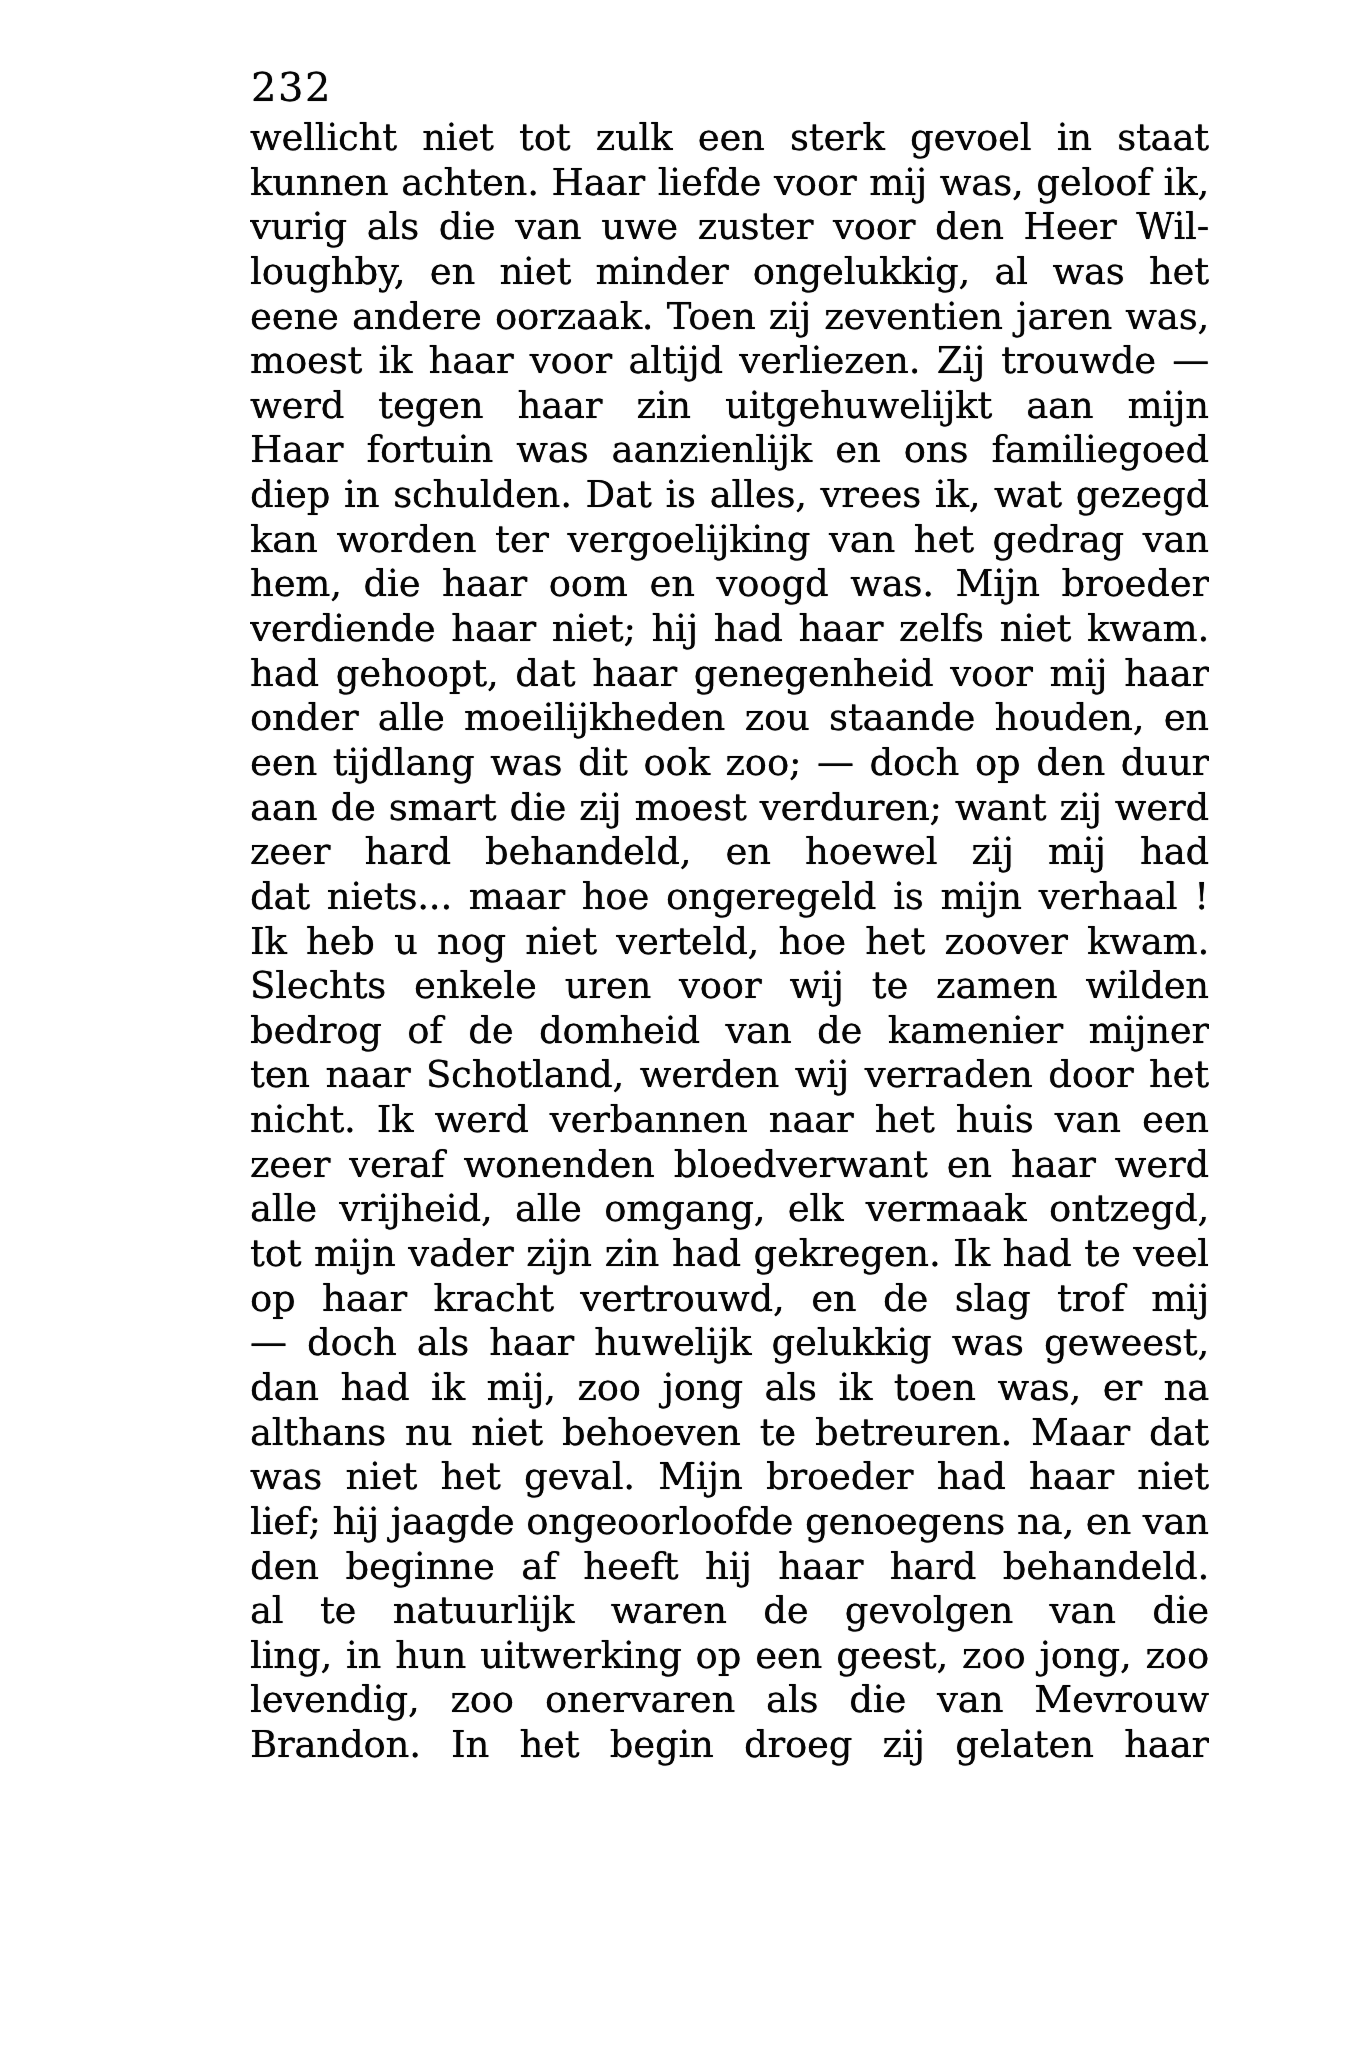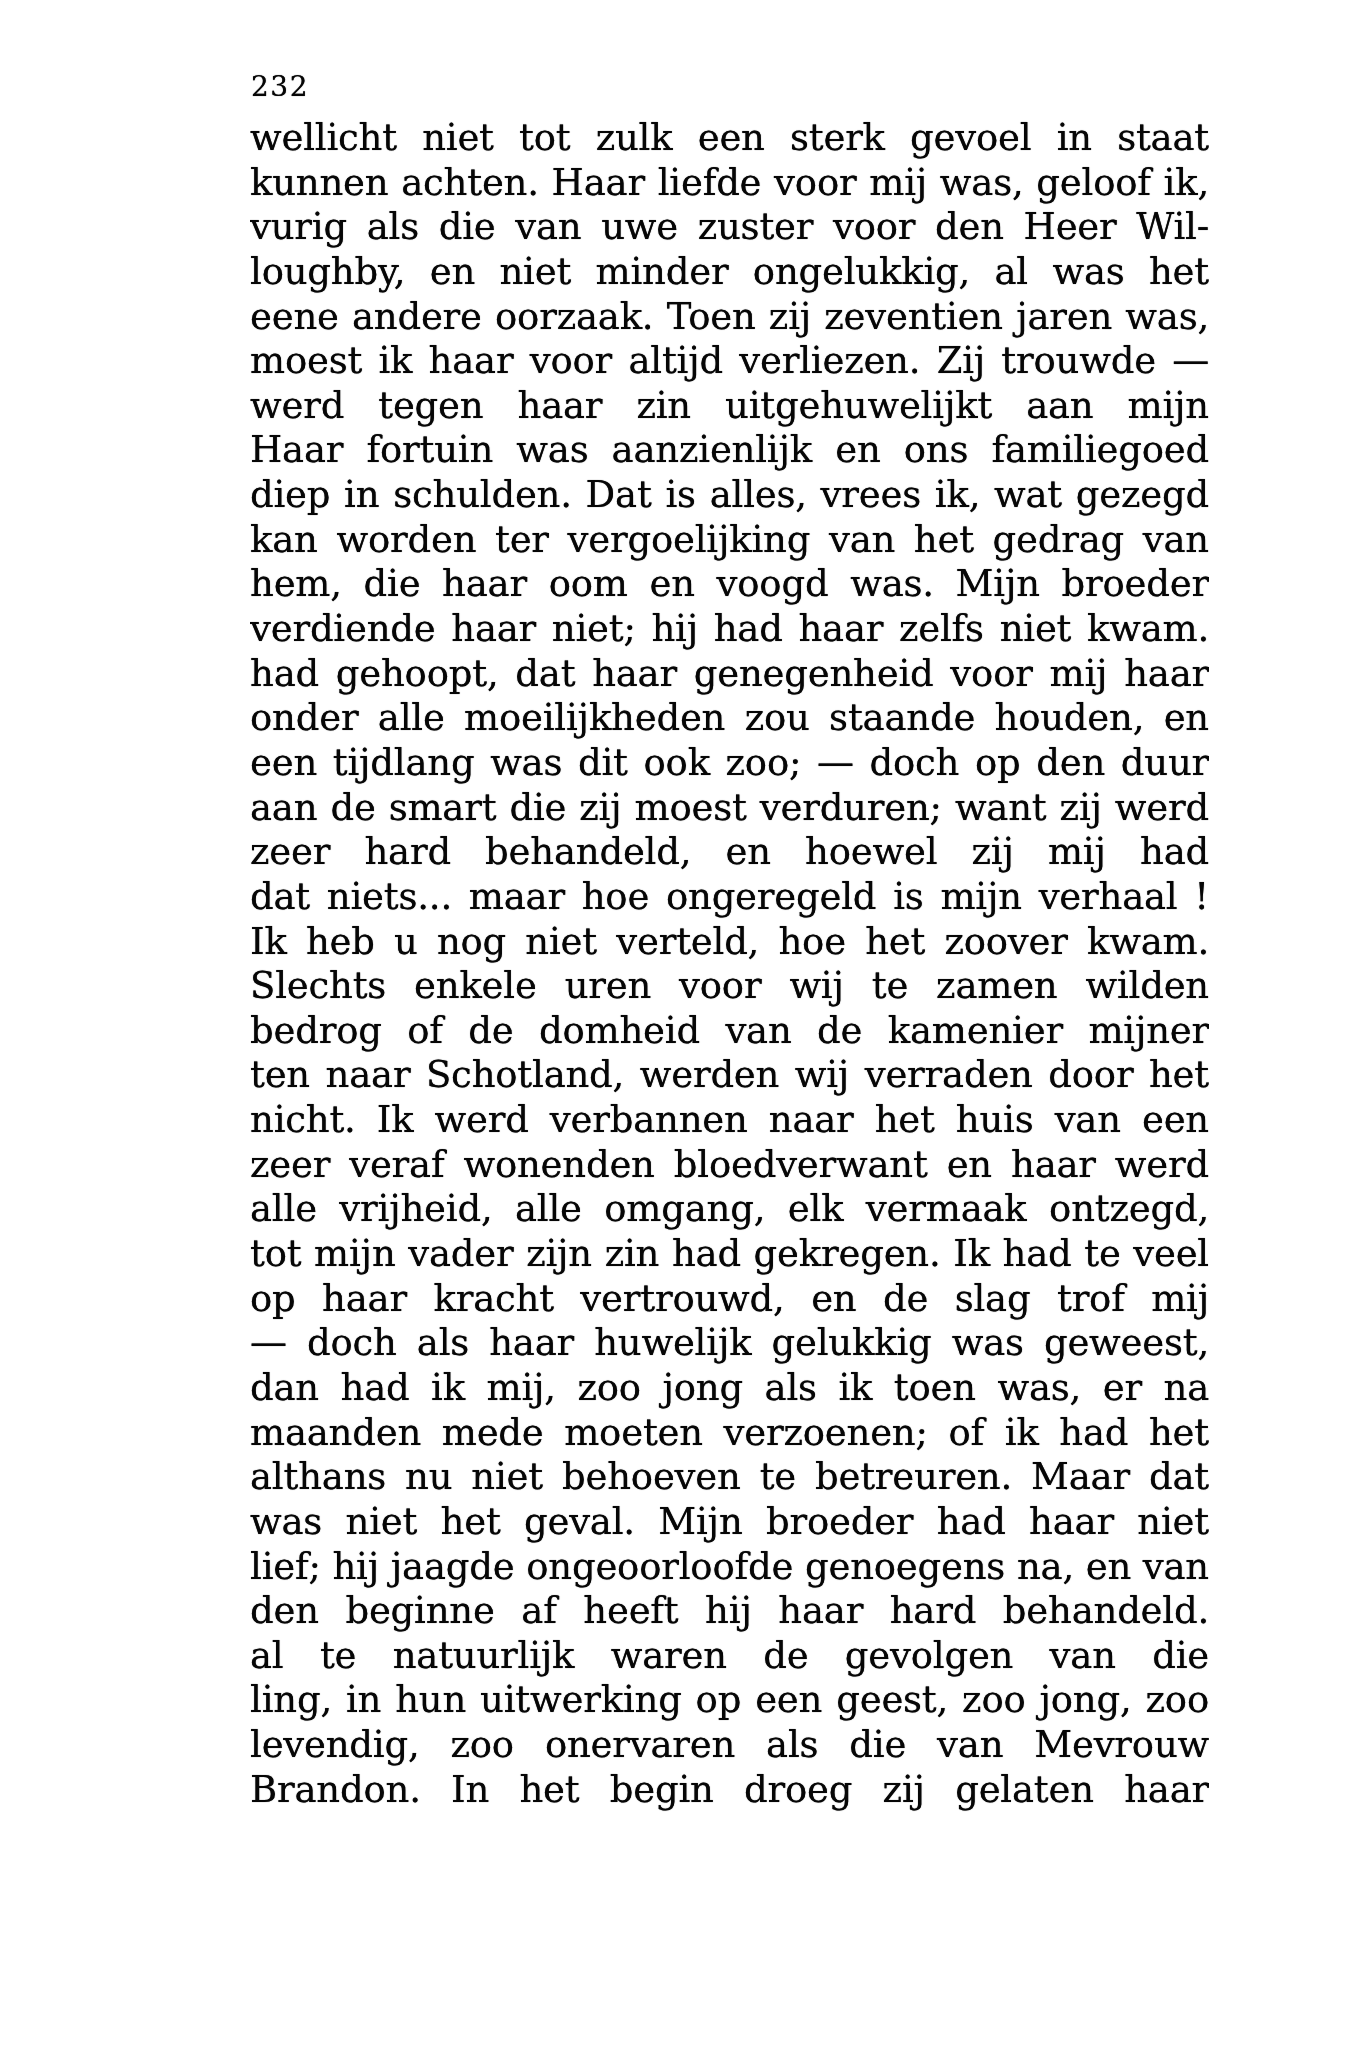--- a/index.html
+++ b/index.html
@@ -17,21 +17,21 @@
   }
   .scan-page {
     position: absolute;
     inset: 0;
     background: #ffffff;
   }
   .page-number {
     position: absolute;
     left: 251px;
     top: 66px;
-    font-size: 28px;
+    font-size: 40px;
     line-height: 42px;
     letter-spacing: 1.5px;
     text-shadow: 0 0 0.8px rgba(0,0,0,0.85);
   }
   .text-block {
     position: absolute;
     left: 250px;
     top: 116px;
     width: 959px;
   }
@@ -75,21 +75,20 @@
       <div class="line">Slechts enkele uren voor wij te zamen wilden vluch-</div>
       <div class="line">bedrog of de domheid van de kamenier mijner</div>
       <div class="line">ten naar Schotland, werden wij verraden door het</div>
       <div class="line">nicht. Ik werd verbannen naar het huis van een</div>
       <div class="line">zeer veraf wonenden bloedverwant en haar werd</div>
       <div class="line">alle vrijheid, alle omgang, elk vermaak ontzegd,</div>
       <div class="line">tot mijn vader zijn zin had gekregen. Ik had te veel</div>
       <div class="line">op haar kracht vertrouwd, en de slag trof mij zwaar;</div>
       <div class="line">— doch als haar huwelijk gelukkig was geweest,</div>
       <div class="line">dan had ik mij, zoo jong als ik toen was, er na eenige</div>
-      <div class="line">maanden mede moeten verzoenen; of ik had het</div>
       <div class="line">althans nu niet behoeven te betreuren. Maar dat</div>
       <div class="line">was niet het geval. Mijn broeder had haar niet</div>
       <div class="line">lief; hij jaagde ongeoorloofde genoegens na, en van</div>
       <div class="line">den beginne af heeft hij haar hard behandeld. Maar</div>
       <div class="line">al te natuurlijk waren de gevolgen van die behande-</div>
       <div class="line">ling, in hun uitwerking op een geest, zoo jong, zoo</div>
       <div class="line">levendig, zoo onervaren als die van Mevrouw</div>
       <div class="line">Brandon. In het begin droeg zij gelaten haar ellende,</div>
     </div>
 </div>

